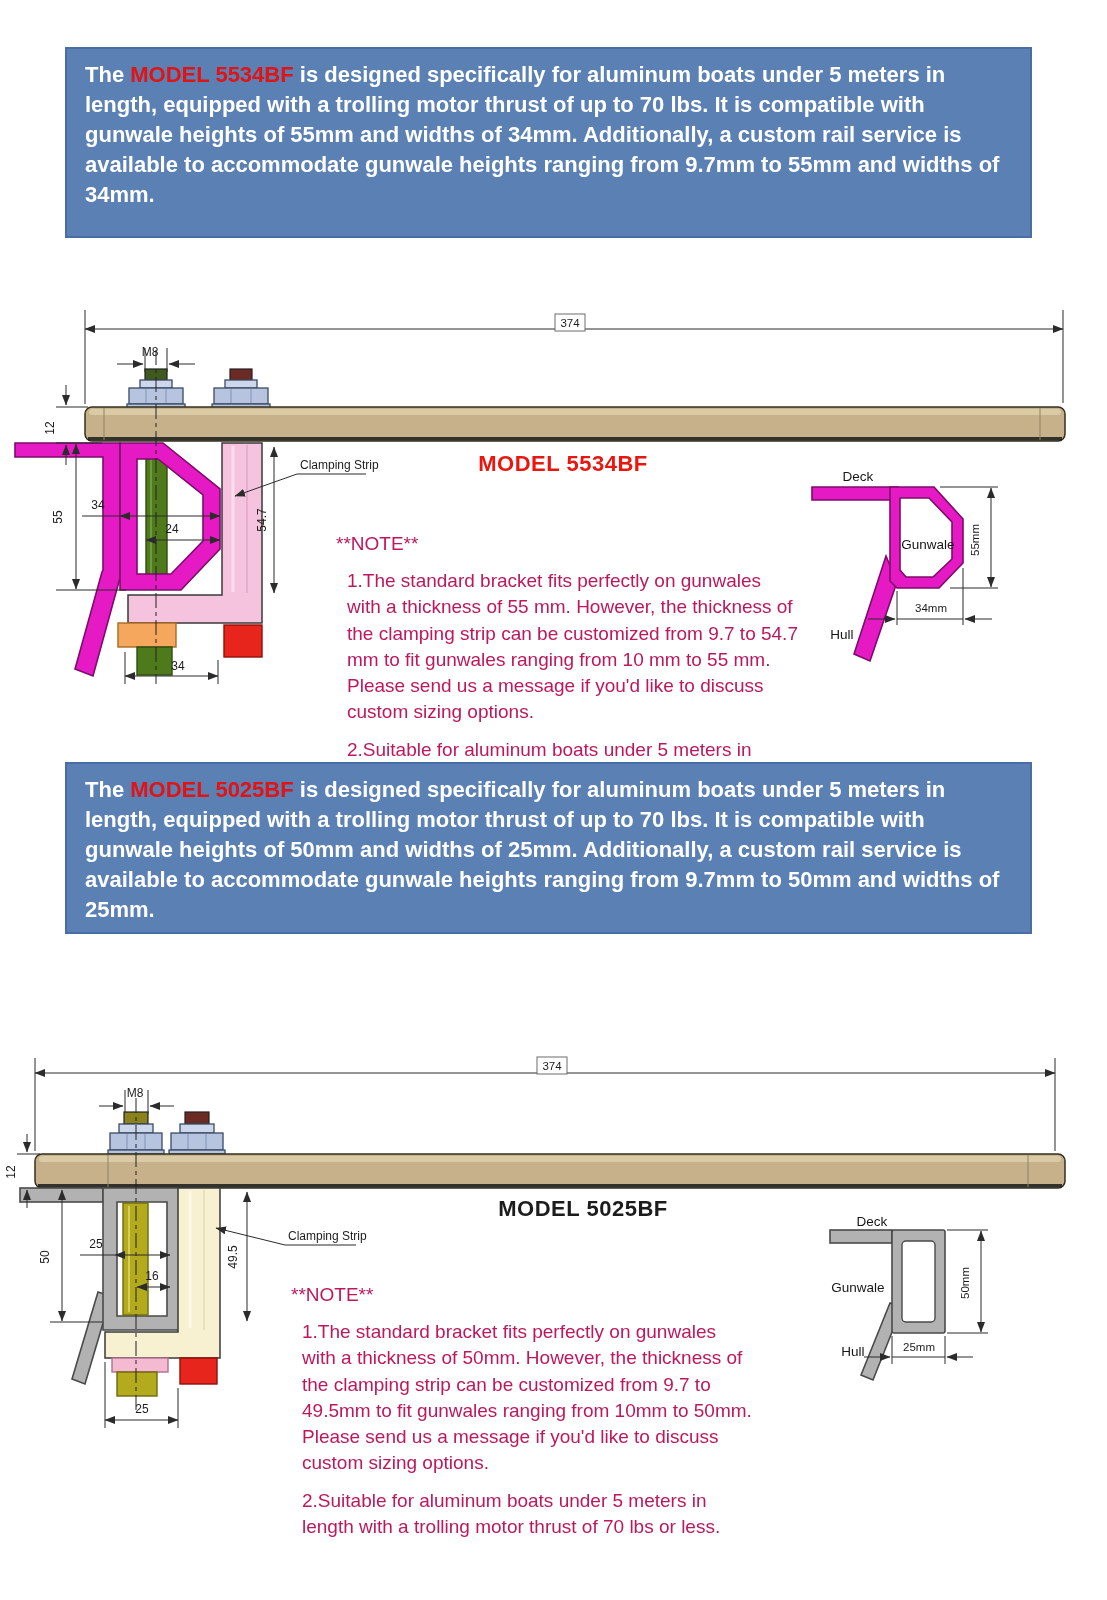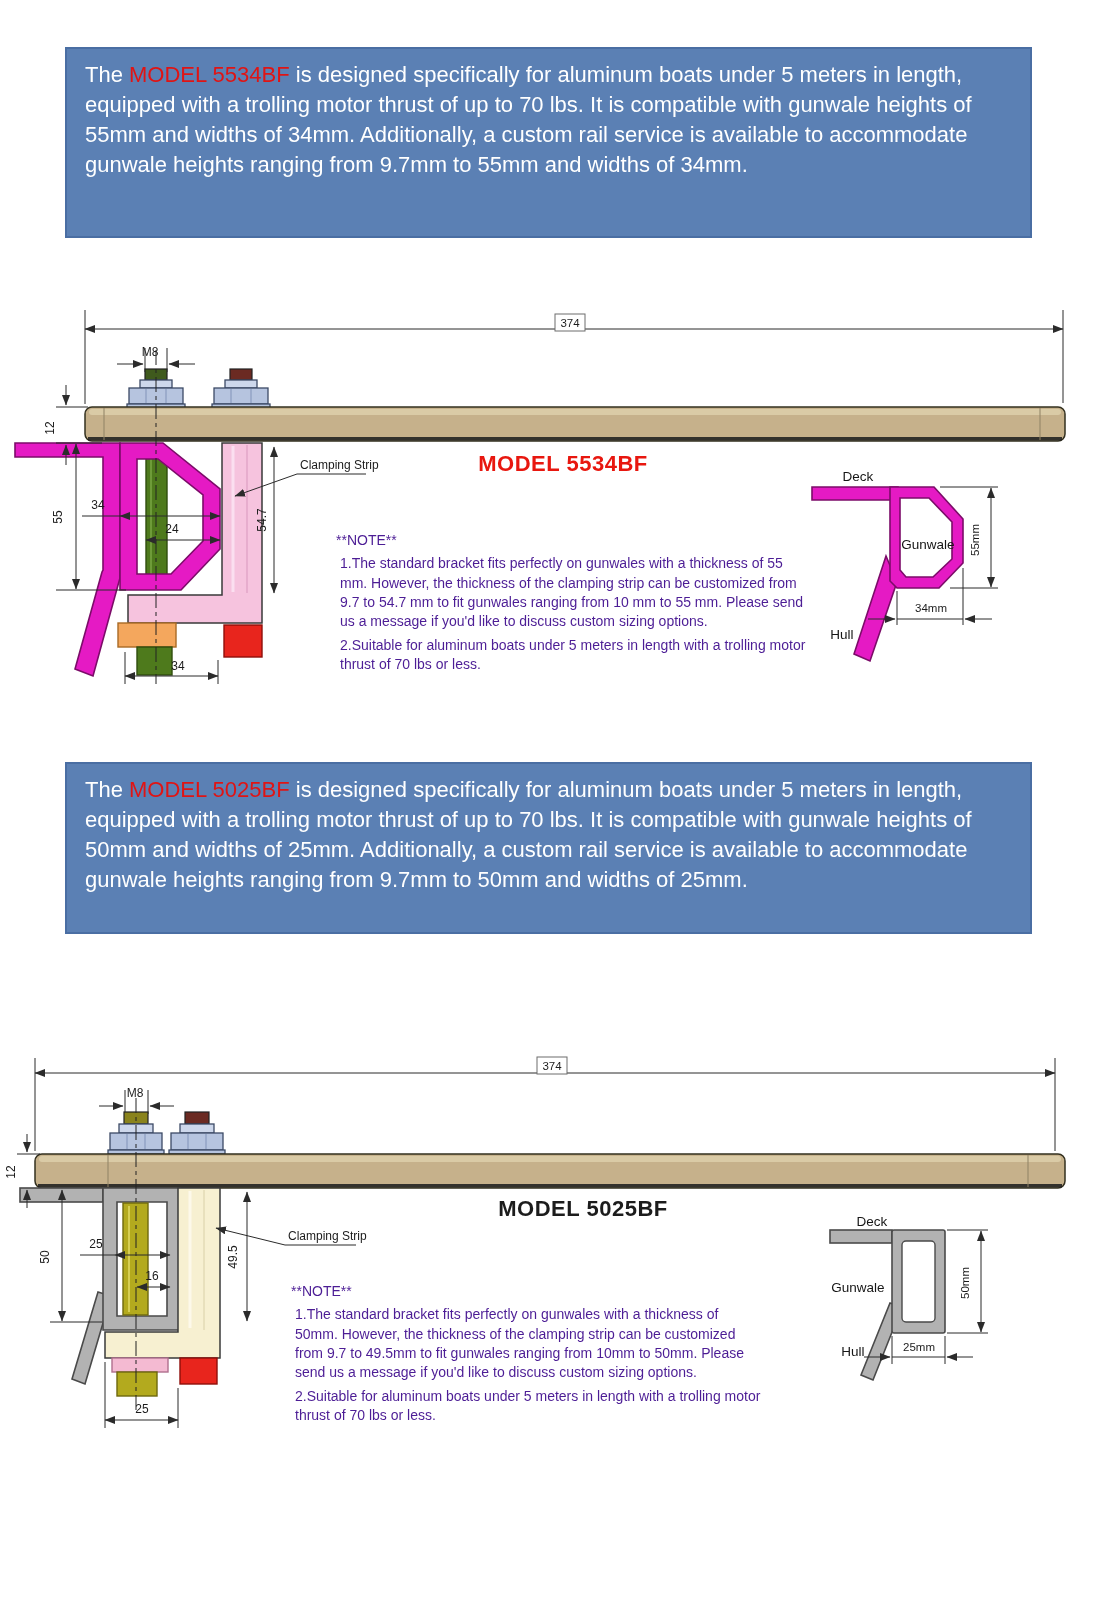--- a/index.html
+++ b/index.html
@@ -5,47 +5,47 @@
   html,body { margin:0; padding:0; background:#ffffff; }
   .page {
     position:relative; width:1107px; height:1600px; background:#ffffff;
     font-family:"Liberation Sans", sans-serif; overflow:hidden;
   }
   
   .intro-panel {
     position:absolute; left:65px; width:967px; box-sizing:border-box;
     background:var(--c-panel_blue); border:2px solid var(--c-panel_border);
     padding:11px 22px 0 18px;
-    color:#ffffff; font-weight:normal; font-size:22px; line-height:1.36;
+    color:#ffffff; font-weight:bold; font-size:22px; line-height:1.36;
   }
   .intro-panel .model-no { color:var(--c-accent_red); }
   #intro1 { top:47px; height:191px; }
   #intro2 { top:762px; height:172px; }
 
   
   .drawing { position:absolute; left:0; width:1107px; height:410px; }
   #drawing1 { top:300px; }
   #drawing2 { top:1030px; }
   .drawing svg { position:absolute; left:0; top:0; }
 
   .model-title {
     position:absolute; width:270px; text-align:center;
     font-size:22px; font-weight:bold; letter-spacing:0.5px;
   }
   #title1 { left:428px; top:151px; color:var(--c-title_red); }
   #title2 { left:448px; top:166px; color:var(--c-ink); }
 
   .note-block {
-    position:absolute; width:474px; color:#4c1d95;
-    font-size:14px; line-height:1.38;
+    position:absolute; width:474px; color:#be185d;
+    font-size:19px; line-height:1.38;
   }
   #note1 { left:336px; top:231px; }
   #note2 { left:291px; top:252px; }
   .note-block .nh { margin:0 0 1px 0; }
-  .note-block p { margin:4px; }
+  .note-block p { margin:11px; }
 
   
   .dim   { stroke:var(--c-dim); stroke-width:1; fill:none; }
   .dtx   { fill:var(--c-ink); font-size:12px; }
   .dtx-s { fill:var(--c-ink); font-size:11.5px; }
   .cs-tx { fill:#161616; font-size:13.5px; }
   .dimbox{ fill:#ffffff; stroke:#6d6d6d; stroke-width:1; }
   .cline { stroke:#222222; stroke-width:1; stroke-dasharray:15 4 4 4; fill:none; }
 
   .f-tan   { fill:var(--c-tan);     stroke:#33301f; stroke-width:1.5; }

